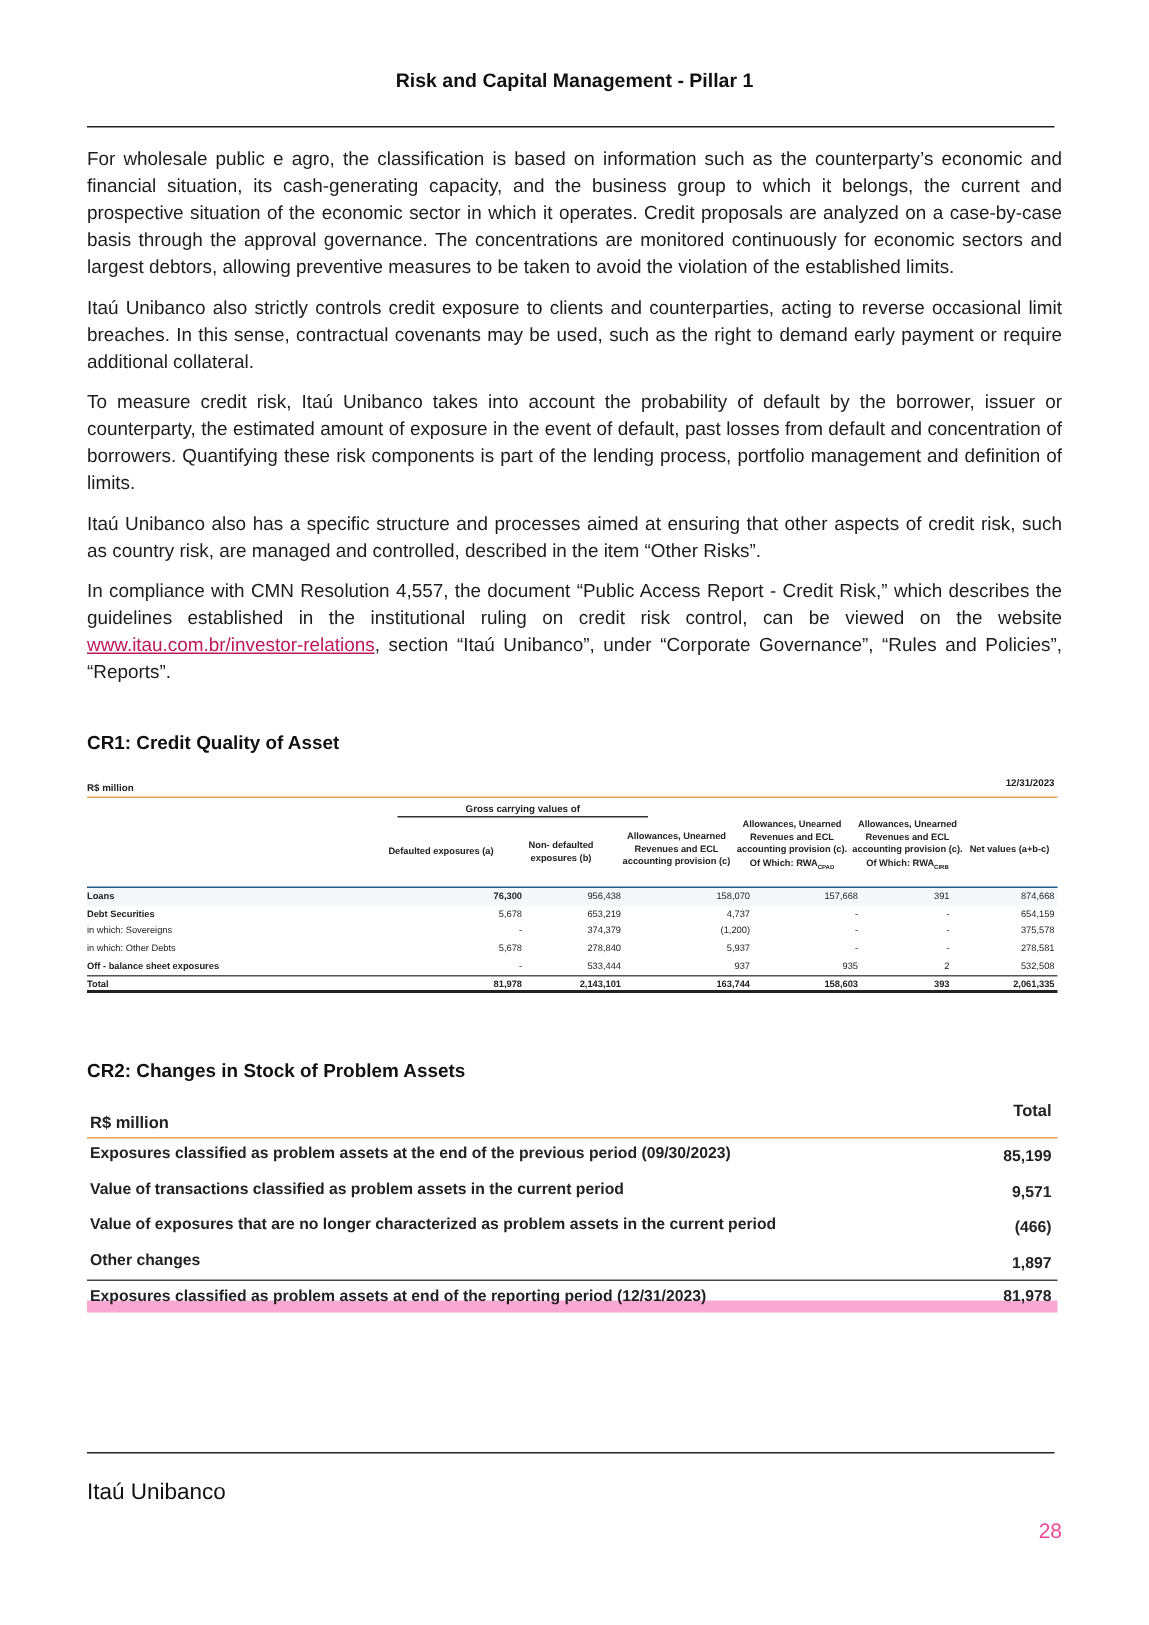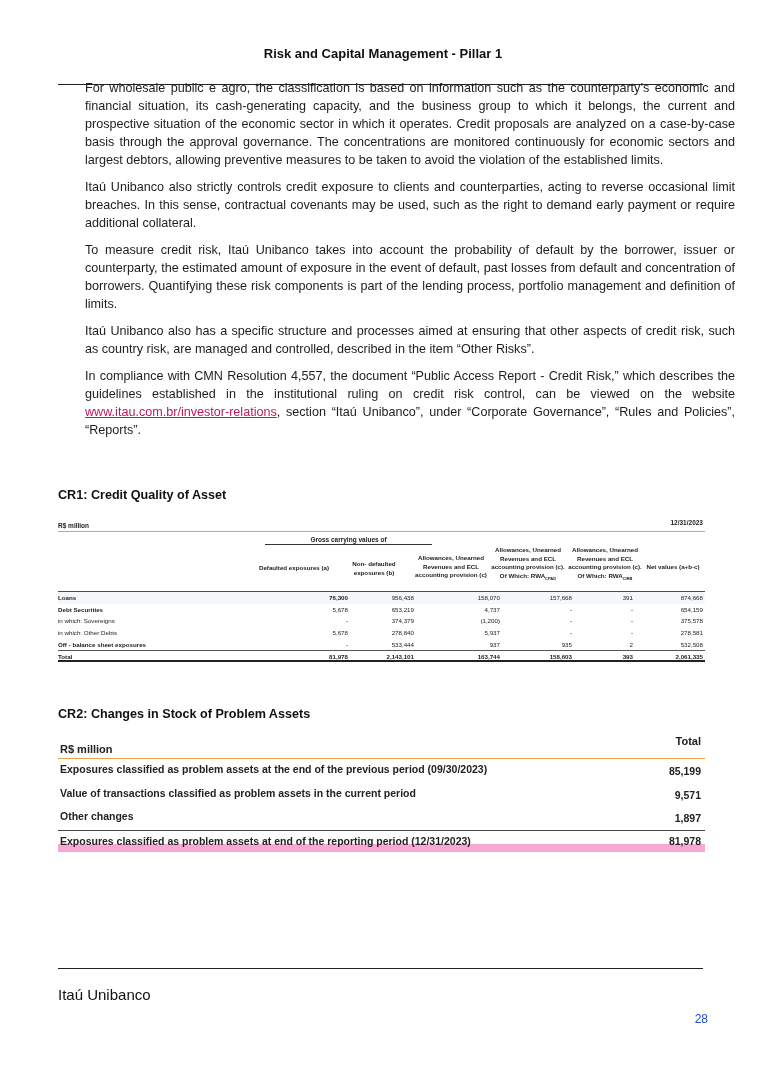--- a/index.html
+++ b/index.html
@@ -37,29 +37,29 @@
   .cr2-unit { position: absolute; left: 2px; bottom: 3px; font-weight: bold; font-size: 11px; }
   .cr2-total { position: absolute; right: 4px; top: 2px; font-weight: bold; font-size: 11px; }
   .cr2-row { position: relative; height: 23.5px; font-weight: bold; }
   .cr2-row .lbl { position: absolute; left: 2px; top: 4px; }
   .cr2-row .val { position: absolute; right: 4px; top: 6px; }
   .cr2-row.total { font-weight: bold; border-top: 1px solid #444; border-bottom: 8px solid #f9a8d4; height: 22px; }
   .cr2-row.total .lbl, .cr2-row.total .val { top: 4px; }
 
   .footer-rule { position: absolute; top: 968px; left: 58px; width: 645px; border-top: 1.5px solid #222; }
   .footer-company { position: absolute; top: 986px; left: 58px; font-size: 15px; color: #111; }
-  .page-number { position: absolute; top: 1012px; right: 58px; font-size: 12px; color: #1d4ed8; text-align: right; }
+  .page-number { position: absolute; top: 1012px; right: 58px; font-size: 14px; color: #ec4899; text-align: right; }
 </style>
 </head>
 <body>
 
 <div class="page-header-title">Risk and Capital Management - Pillar 1</div>
 <div class="header-rule"></div>
 
-<div class="body-text" style="top:79px;margin-left:27px;">
+<div class="body-text" style="top:97px;">
   <p>For wholesale public e agro, the classification is based on information such as the counterparty’s economic and financial situation, its cash-generating capacity, and the business group to which it belongs, the current and prospective situation of the economic sector in which it operates. Credit proposals are analyzed on a case-by-case basis through the approval governance. The concentrations are monitored continuously for economic sectors and largest debtors, allowing preventive measures to be taken to avoid the violation of the established limits.</p>
   <p>Itaú Unibanco also strictly controls credit exposure to clients and counterparties, acting to reverse occasional limit breaches. In this sense, contractual covenants may be used, such as the right to demand early payment or require additional collateral.</p>
   <p>To measure credit risk, Itaú Unibanco takes into account the probability of default by the borrower, issuer or counterparty, the estimated amount of exposure in the event of default, past losses from default and concentration of borrowers. Quantifying these risk components is part of the lending process, portfolio management and definition of limits.</p>
   <p>Itaú Unibanco also has a specific structure and processes aimed at ensuring that other aspects of credit risk, such as country risk, are managed and controlled, described in the item “Other Risks”.</p>
   <p><span>In compliance with CMN Resolution 4,557, the document “Public Access Report - Credit Risk,” which describes the guidelines established in the institutional ruling on credit risk control, can be viewed on the website </span><a href="#">www.itau.com.br/investor-relations</a><span>, section “Itaú Unibanco”, under “Corporate Governance”, “Rules and Policies”, “Reports”.</span></p>
 </div>
 
 <div class="section-title" style="top:488px;">CR1: Credit Quality of Asset</div>
 
 <div class="cr1">
@@ -142,20 +142,24 @@
   </div>
   <div class="cr2-row">
     <span class="lbl">Exposures classified as problem assets at the end of the previous period  (09/30/2023)</span>
     <span class="val">85,199</span>
   </div>
   <div class="cr2-row">
     <span class="lbl">Value of transactions classified as problem assets in the current period</span>
     <span class="val">9,571</span>
   </div>
   <div class="cr2-row">
+    <span class="lbl">Value of exposures that are no longer characterized as problem assets in the current period</span>
+    <span class="val">(466)</span>
+  </div>
+  <div class="cr2-row">
     <span class="lbl">Other changes</span>
     <span class="val">1,897</span>
   </div>
   <div class="cr2-row total">
     <span class="lbl">Exposures classified as problem assets at end of the reporting period (12/31/2023)</span>
     <span class="val">81,978</span>
   </div>
 </div>
 
 <div class="footer-rule"></div>

